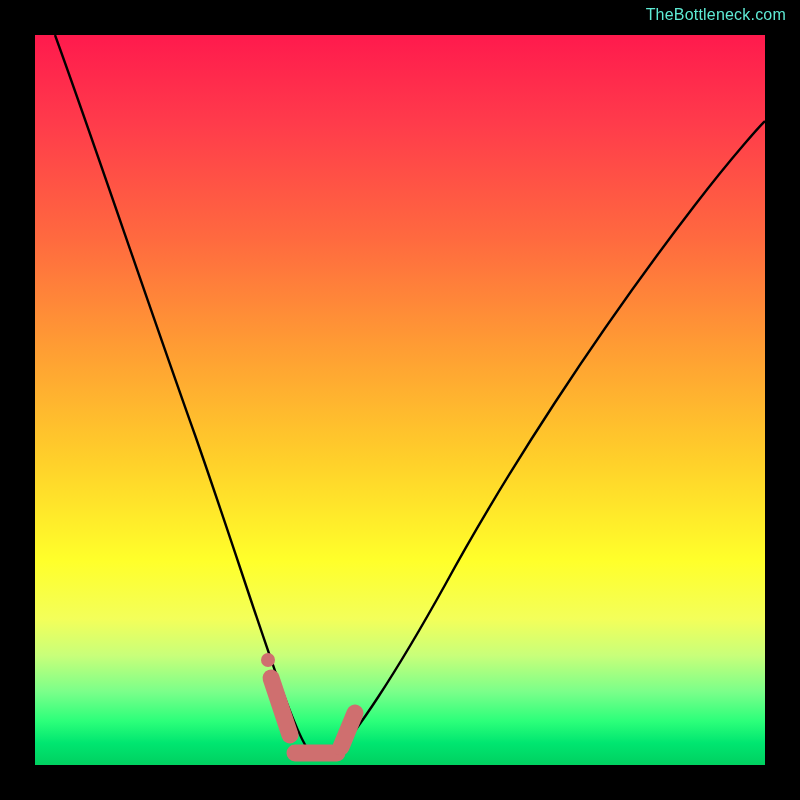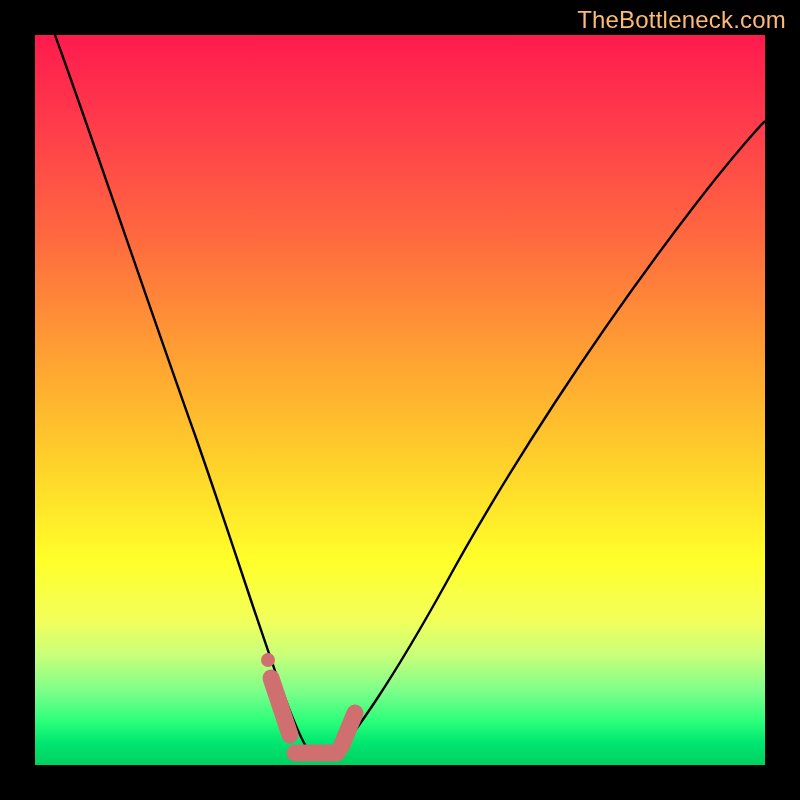--- a/index.html
+++ b/index.html
@@ -37,22 +37,22 @@
       #7aff8a 90%,
       #2cff7a 94%,
       #00e670 97%,
       #00d060 100%
     );
   }
   .watermark {
     position: absolute;
     top: 6px;
     right: 14px;
-    color: #fdba74;
-    font-size: 24px;
+    color: #5eead4;
+    font-size: 16px;
     font-weight: 500;
     letter-spacing: 0.2px;
     user-select: none;
   }
   svg.curve {
     position: absolute;
     left: 0;
     top: 0;
     width: 730px;
     height: 730px;

